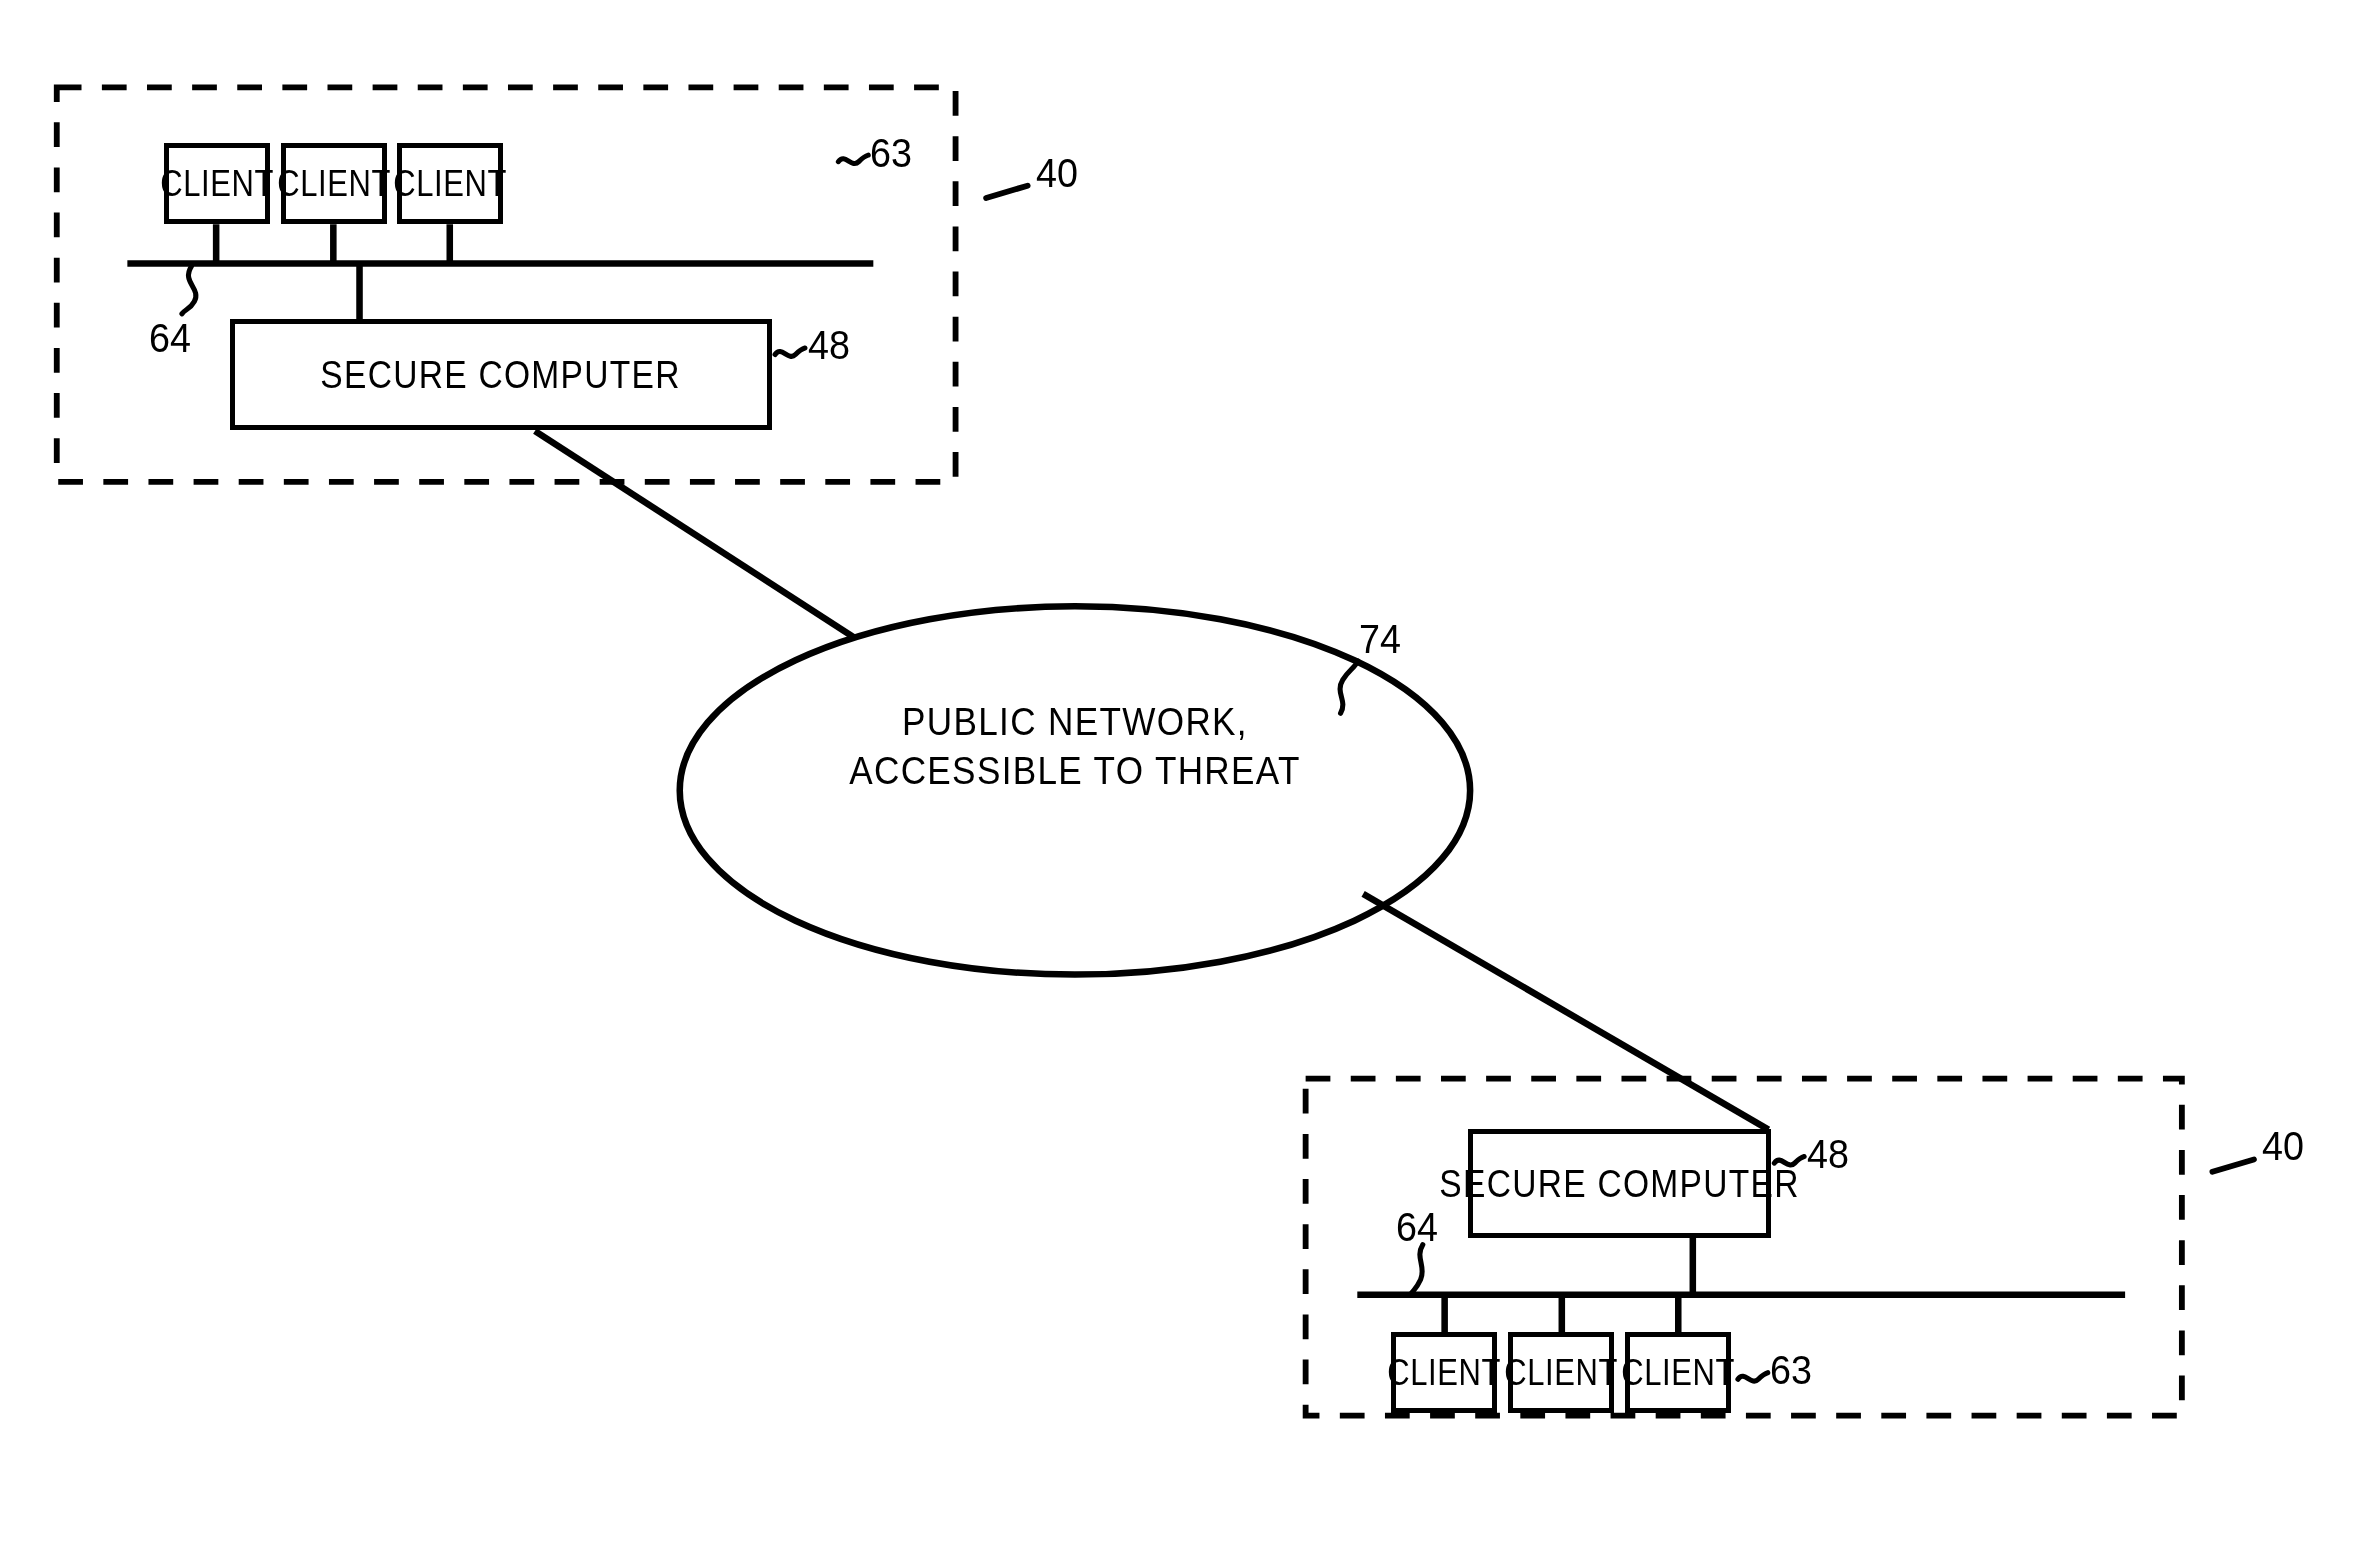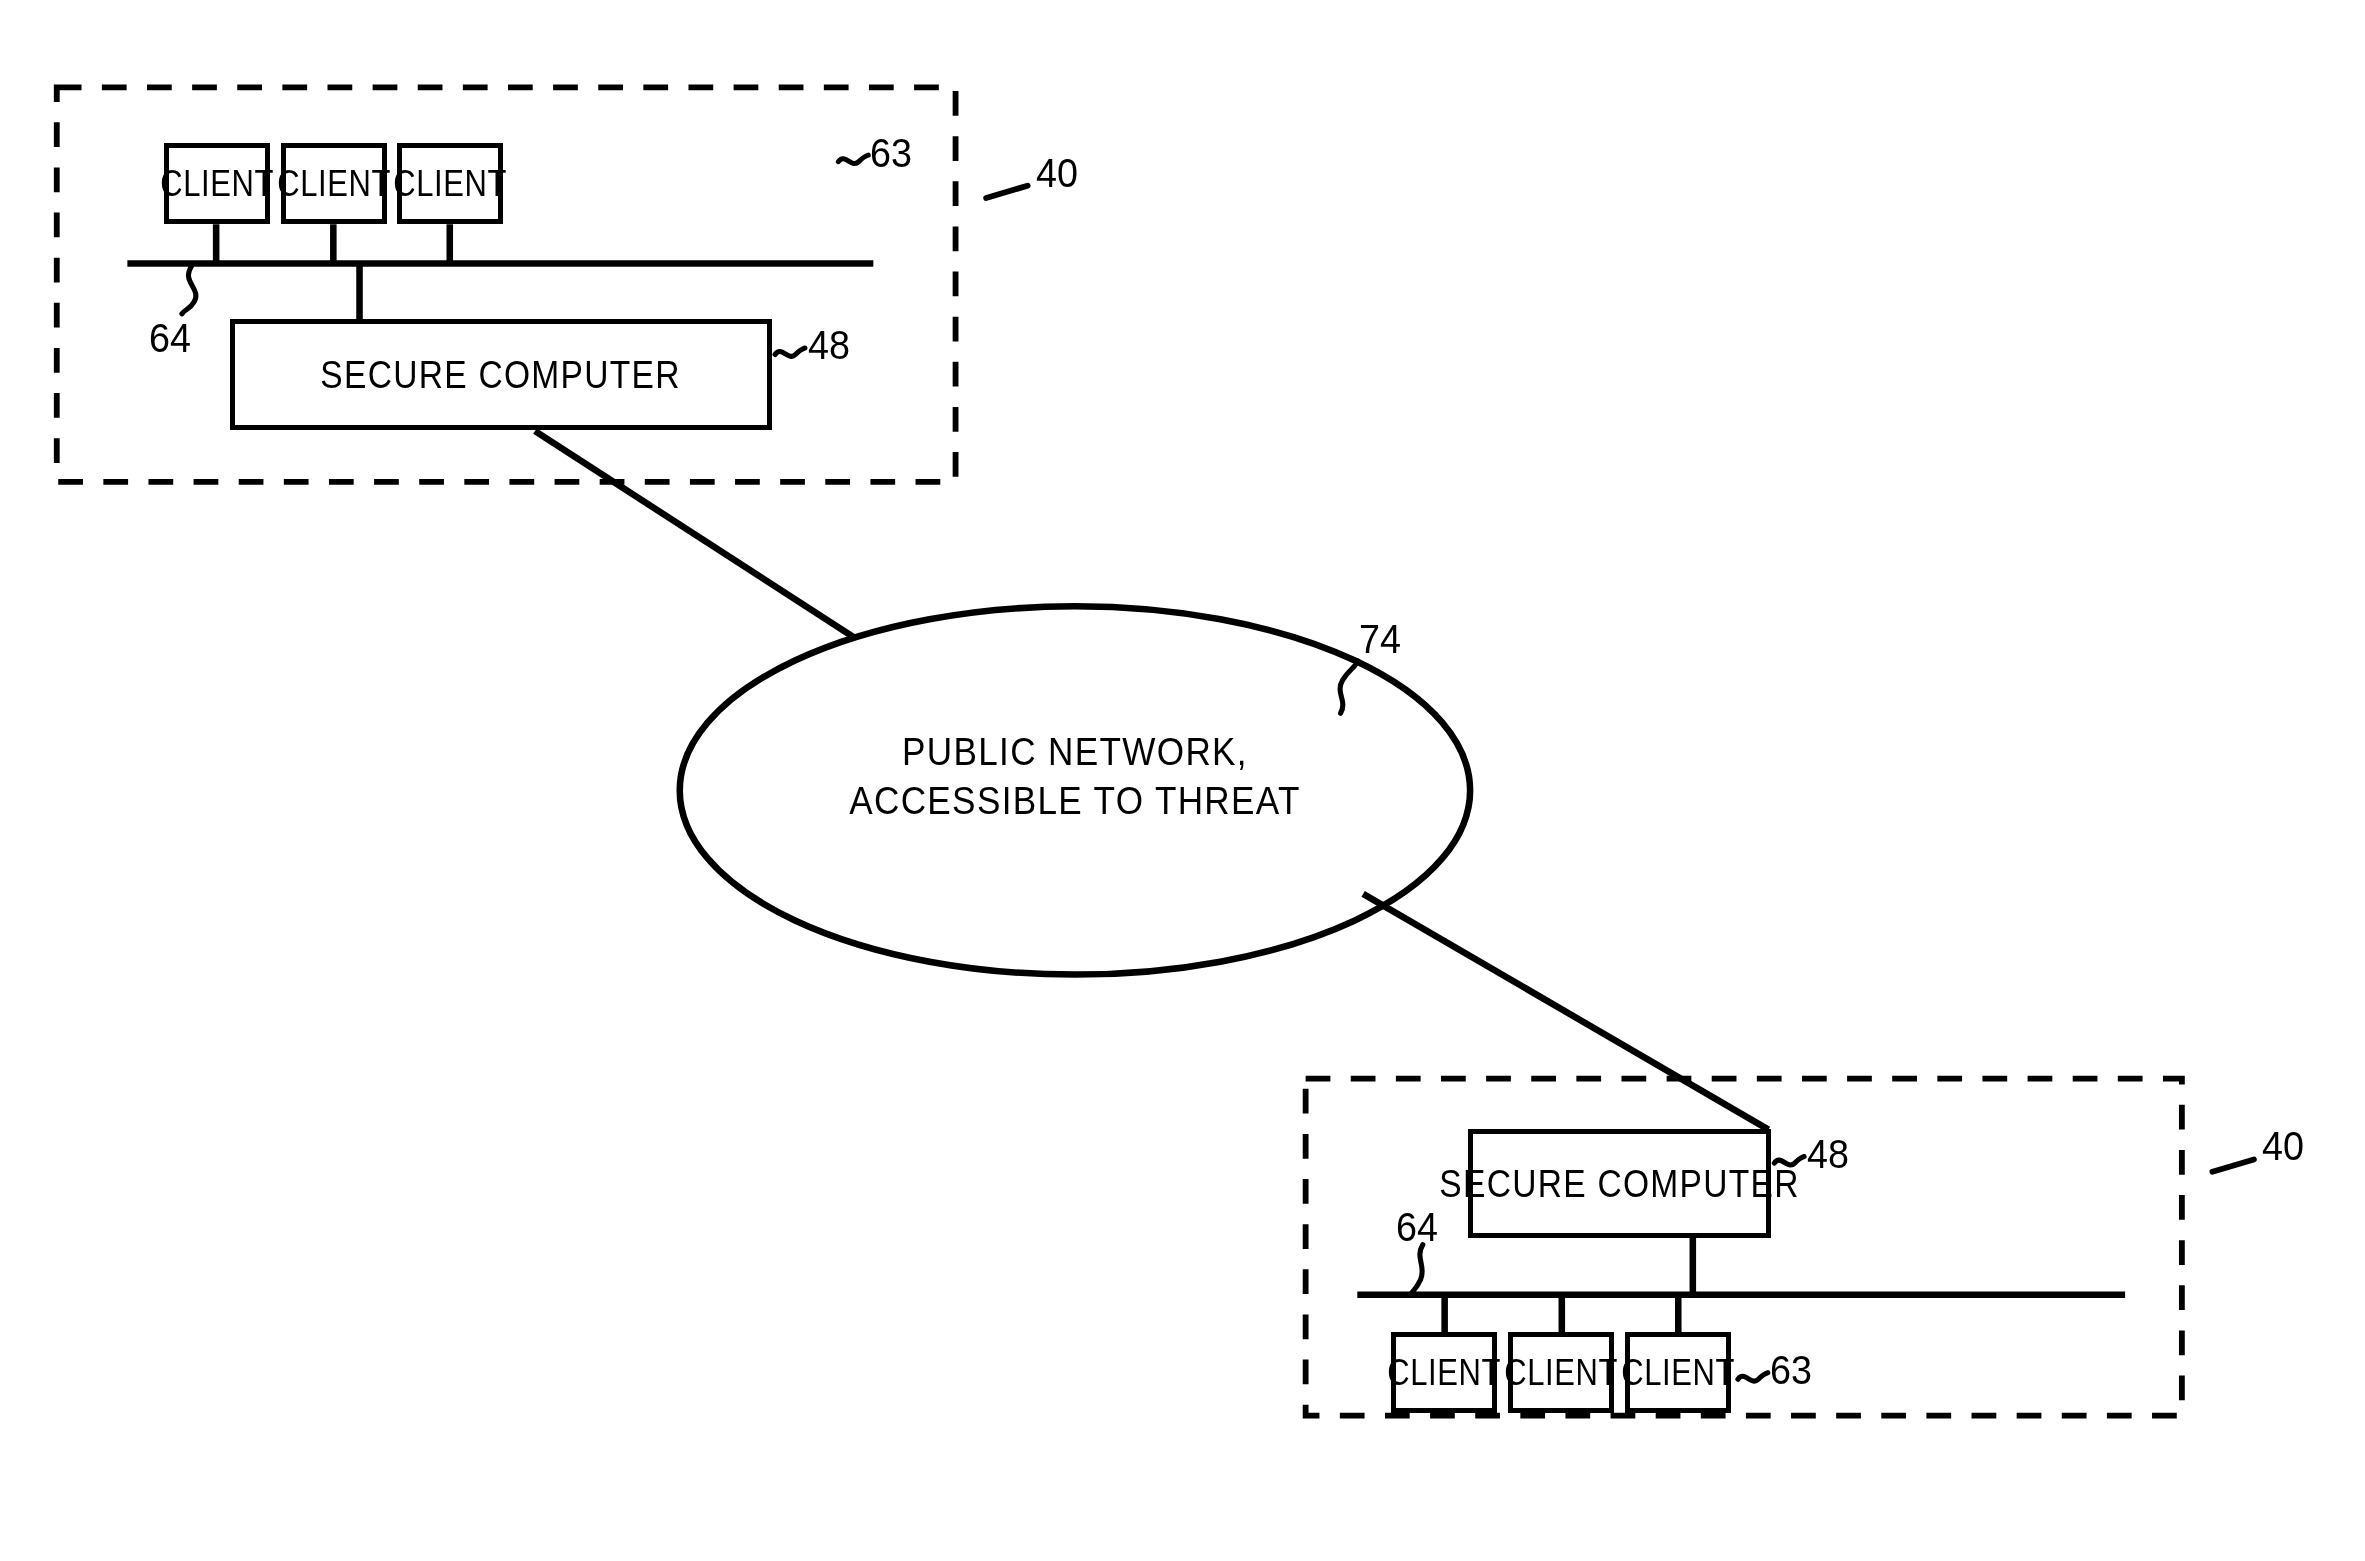--- a/index.html
+++ b/index.html
@@ -145,21 +145,21 @@
   </div>
 
   <span class="ref-num" style="left:870px; top:130px;">63</span>
 
   <span class="ref-num" style="left:808px; top:322px;">48</span>
 
   <span class="ref-num" style="left:149px; top:315px;">64</span>
 
   <span class="ref-num" style="left:1036px; top:150px;">40</span>
 
-  <div class="ellipse-text" style="left:711px; top:728px; width:728px;">
+  <div class="ellipse-text" style="left:711px; top:698px; width:728px;">
     <span class="line">PUBLIC NETWORK,</span>
     <span class="line">ACCESSIBLE TO THREAT</span>
   </div>
 
   <span class="ref-num" style="left:1359px; top:616px;">74</span>
 
   <div class="node-box secure-box" style="left:1468px; top:1129px; width:303px; height:109px;">
     <span class="node-label">SECURE  COMPUTER</span>
   </div>
 

